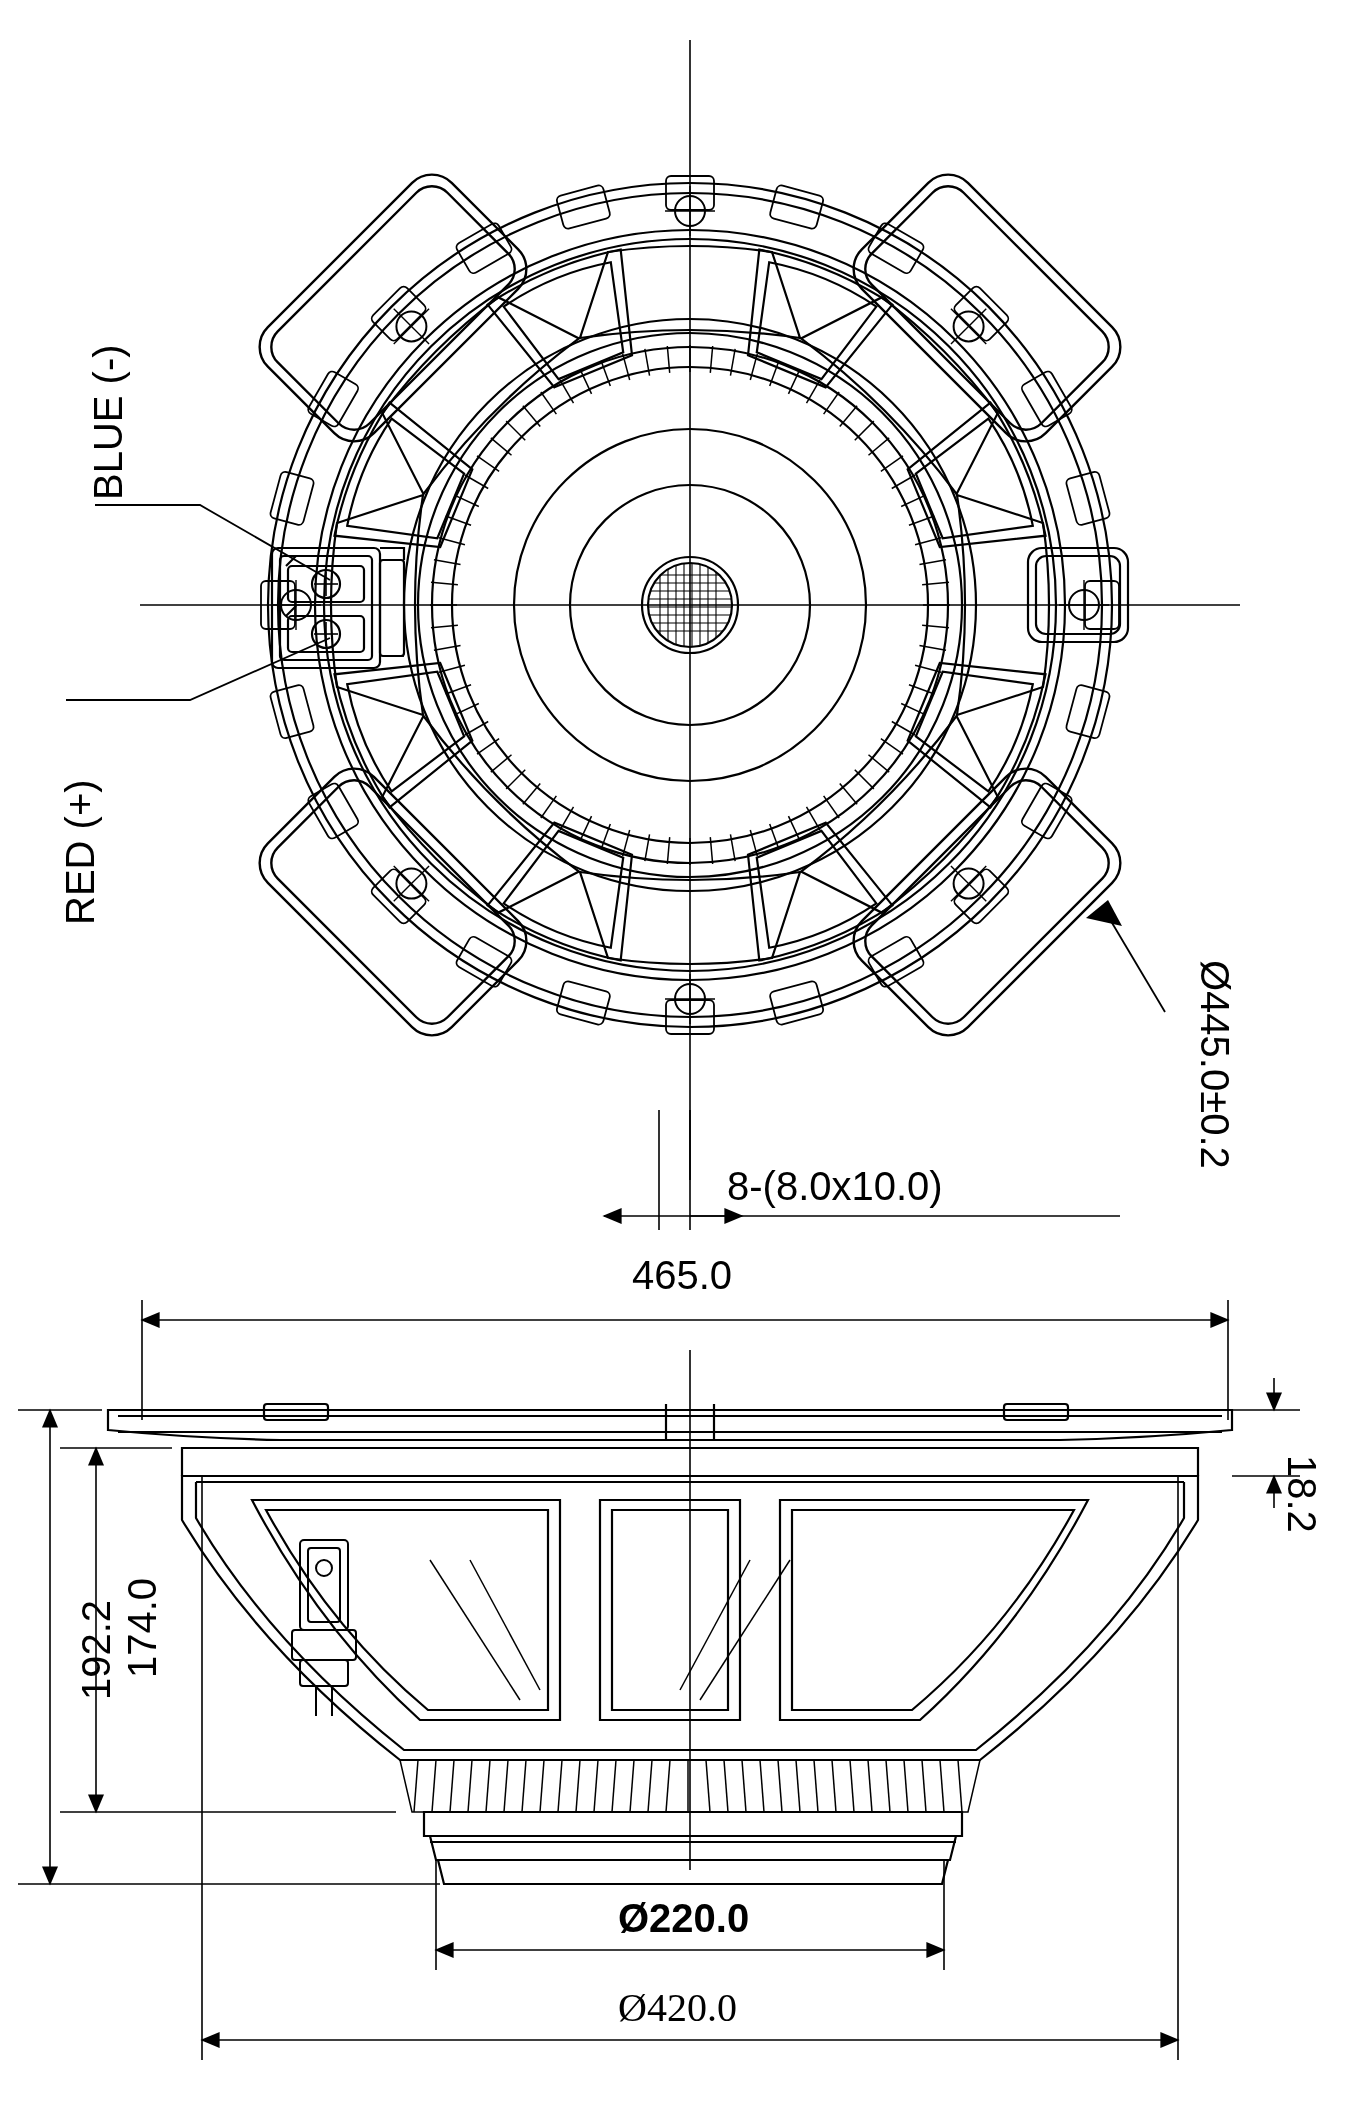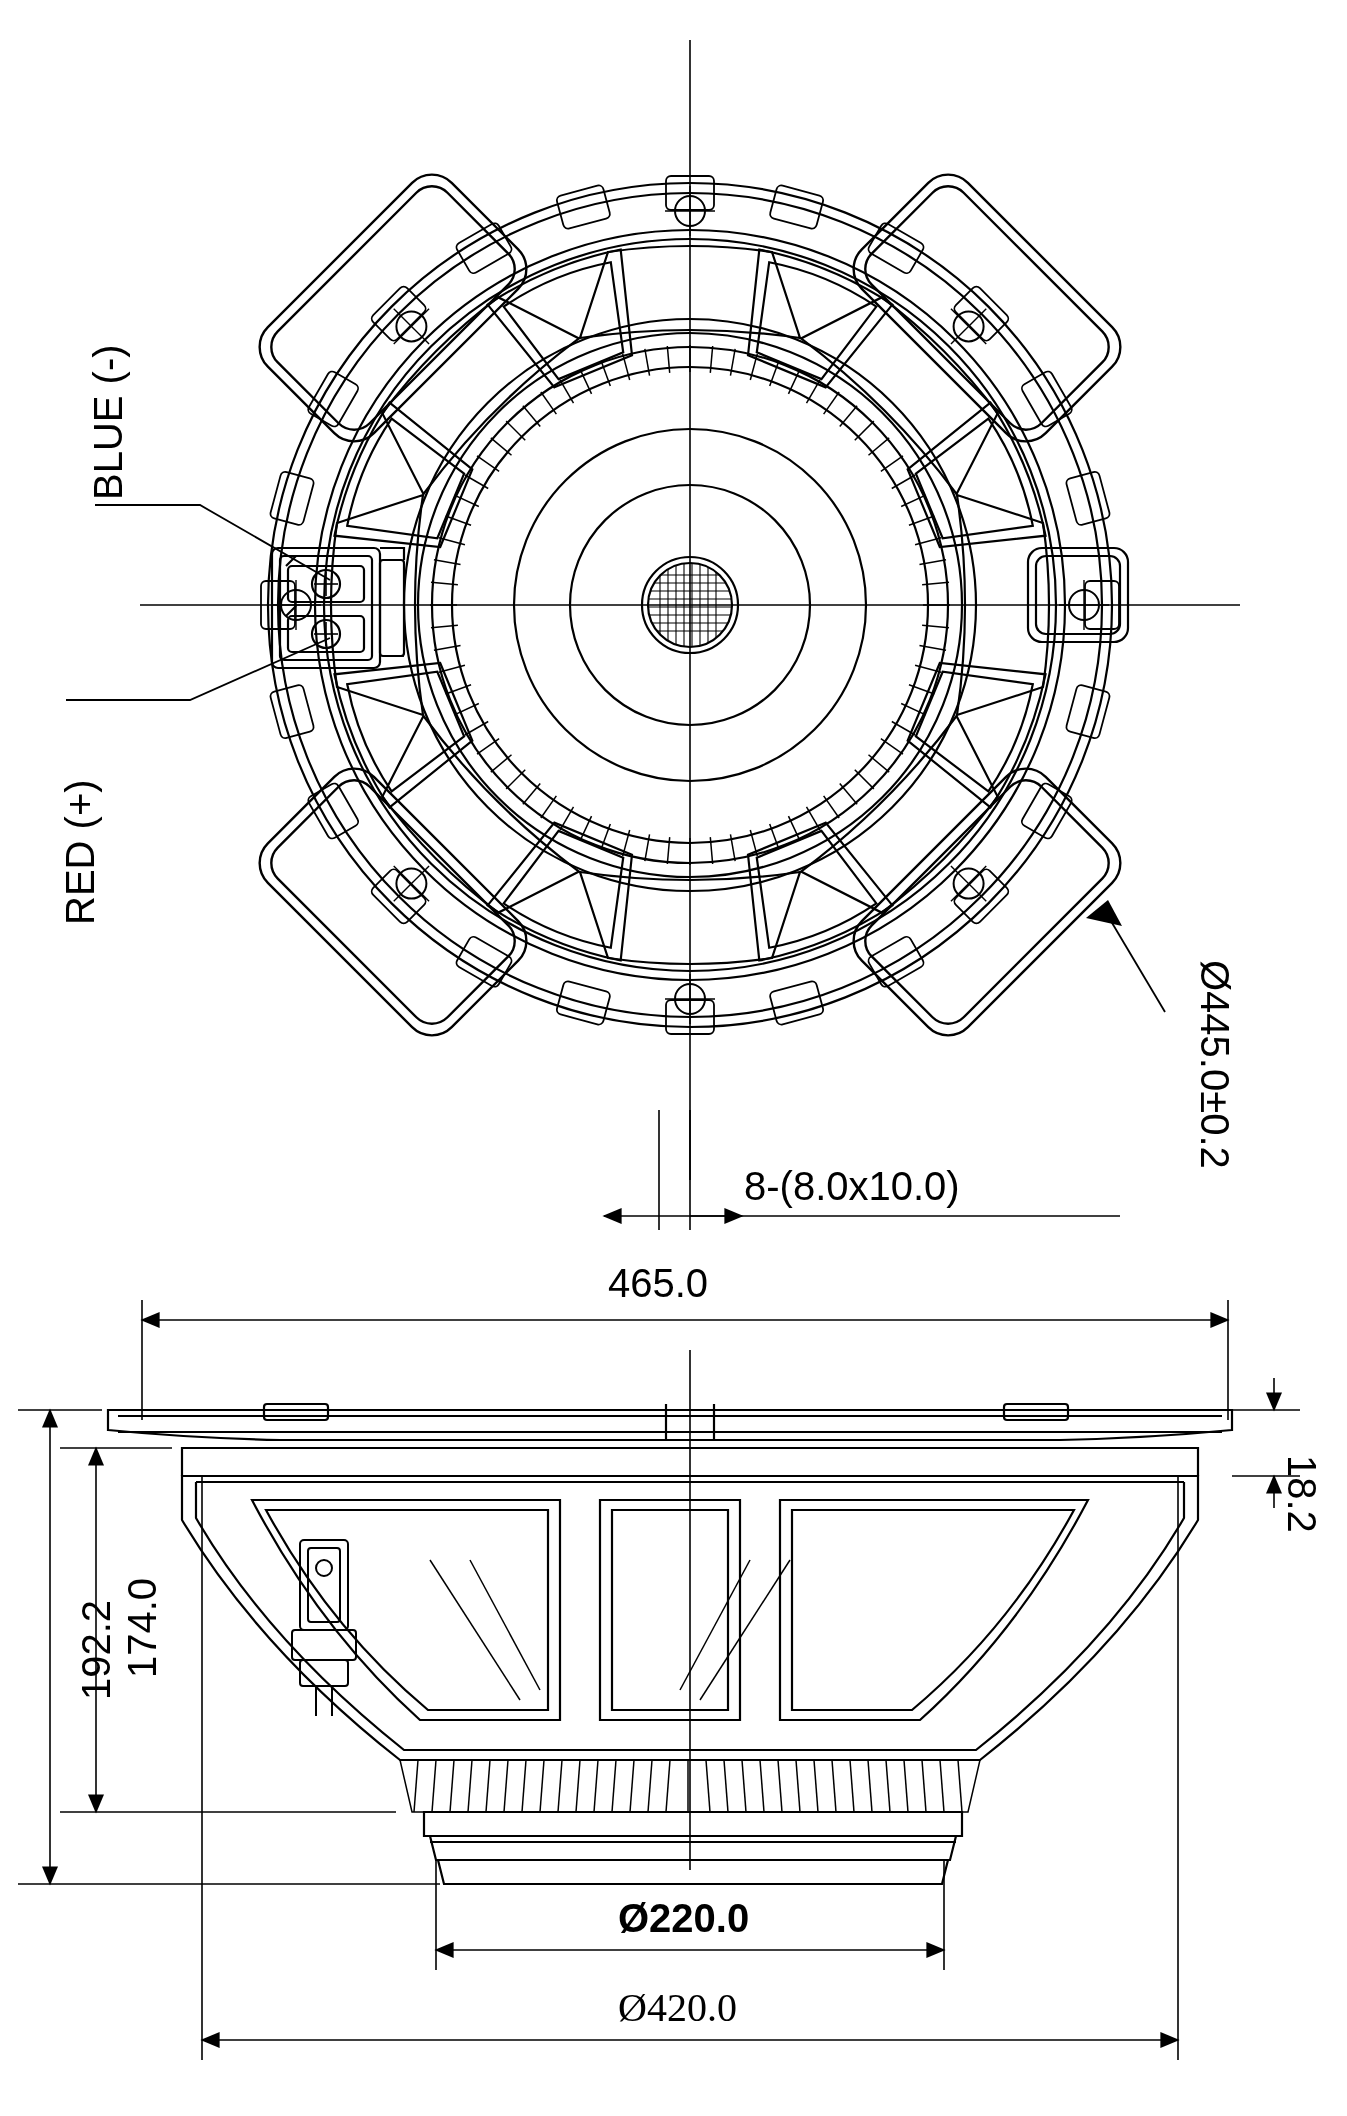--- a/index.html
+++ b/index.html
@@ -705,25 +705,25 @@
         <line x1="1178" y1="1476" x2="1178" y2="2060"></line>
         <line x1="202" y1="2040" x2="1178" y2="2040" marker-start="url(#arrL)" marker-end="url(#arrR)"></line>
       </g>
     </g>
   </svg>
 
   <div class="dimtext rot-ccw" style="left:88px; top:500px;">BLUE (-)</div>
 
   <div class="dimtext rot-ccw" style="left:60px; top:925px;">RED (+)</div>
 
-  <div class="dimtext" style="left:744px; top:1166px;">8-(8.0x10.0)</div>
+  <div class="dimtext" style="left:727px; top:1166px;">8-(8.0x10.0)</div>
 
   <div class="dimtext rot-cw" style="left:1235px; top:960px;">Ø445.0±0.2</div>
 
-  <div class="dimtext" style="left:608px; top:1255px;margin-top:8px;">465.0</div>
+  <div class="dimtext" style="left:632px; top:1255px;">465.0</div>
 
   <div class="dimtext rot-cw" style="left:1322px; top:1455px;">18.2</div>
 
   <div class="dimtext rot-ccw" style="left:122px; top:1678px;">174.0</div>
 
   <div class="dimtext rot-ccw" style="left:76px; top:1700px;">192.2</div>
 
   <div class="dimtext" style="left:618px; top:1898px;font-weight:bold;">Ø220.0</div>
 
   <div class="dimtext" style="left:618px; top:1988px;font-family:Liberation Serif, serif;">Ø420.0</div>

